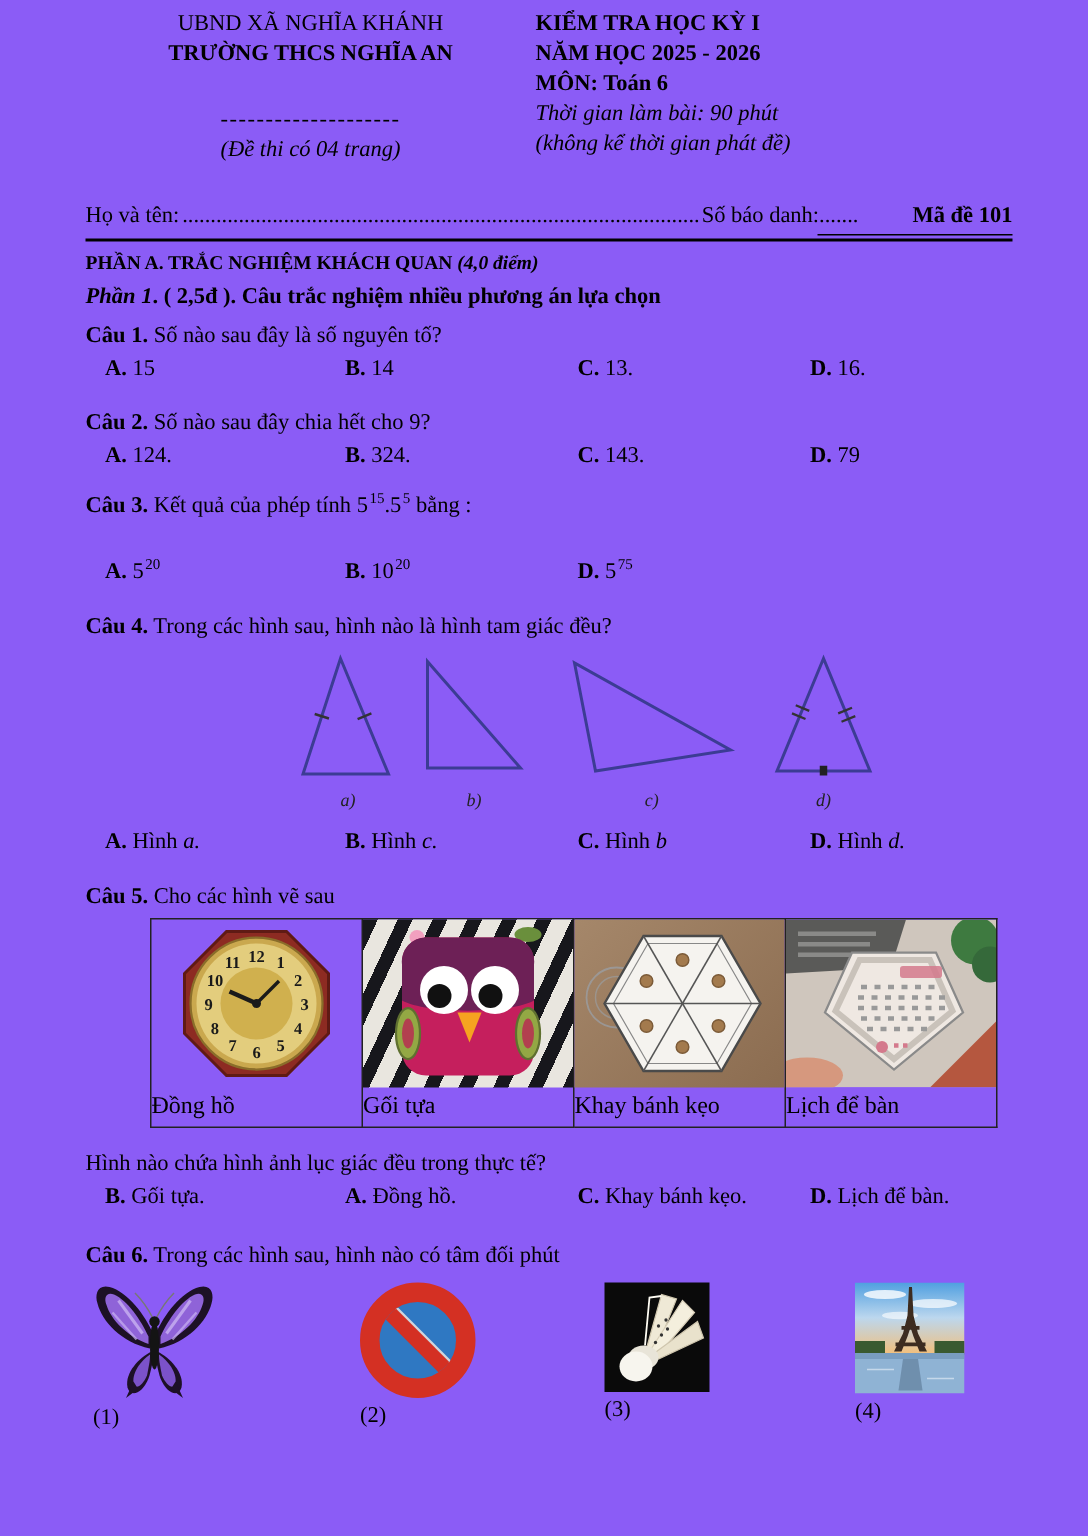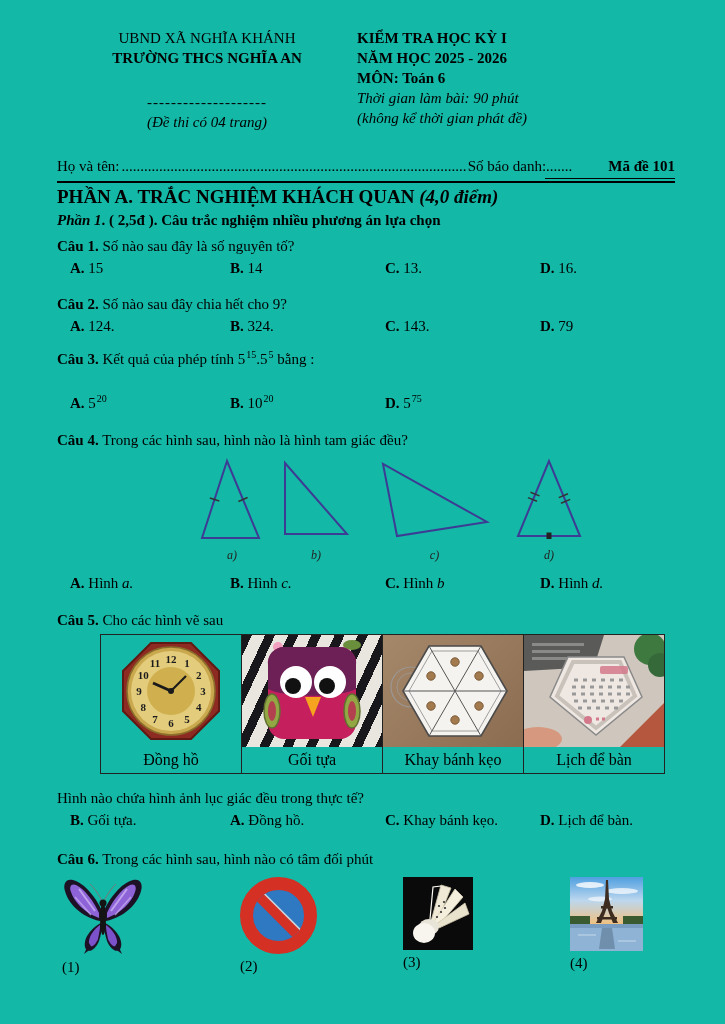--- a/index.html
+++ b/index.html
@@ -1,40 +1,40 @@
 <!DOCTYPE html>
 <html><head>
 <meta charset="utf-8">
 <style>
   html,body{margin:0;padding:0;background:#fff;}
-  .page{position:relative;width:725px;height:1024px;background:#14b8a6;box-sizing:border-box;
-        padding:28px 50px 0 57px;font-family:"Liberation Serif",serif;color:#000;
+  .page{position:relative;width:725px;height:1024px;background:#8b5cf6;box-sizing:border-box;
+        padding:6px 50px 0 57px;font-family:"Liberation Serif",serif;color:#000;
         font-size:15px;line-height:20px;overflow:hidden;}
   .b{font-weight:bold}.i{font-style:italic}.bi{font-weight:bold;font-style:italic}
   .hdr{display:flex}
   .hdr-left{width:300px;text-align:center}
   .hdr-right{flex:1;text-align:left}
   .dashes{margin-top:24px;letter-spacing:1px}
   .inforow{display:flex;align-items:center;margin-top:24px;position:relative;white-space:nowrap}
   .dotfill{flex:1;overflow:hidden;white-space:nowrap;margin:0 2px}
   .exam-code{font-weight:bold;margin-left:36px}
   .code-underline{position:absolute;right:0;bottom:-3px;width:130px;border-bottom:1.6px solid #000}
   .thickline{border-bottom:2.8px solid #000;margin-top:5px}
-  .secA{margin-top:4px;font-size:19px}
+  .secA{margin-top:4px;font-size:13px}
   .part1{margin-top:3px}
   .q{margin-top:16px}
   .opts{display:grid;grid-template-columns:160px 155px 155px 1fr;padding-left:13px;margin-top:2px}
   .sup{font-size:10px;position:relative;top:-6px;margin-left:1px}
   .tri-row{display:flex;align-items:flex-end;margin-left:142px;margin-top:8px}
   .tri-fig{display:flex;flex-direction:column;align-items:center}
   .tri-label{font-style:italic;font-size:12px;margin-top:3px;color:#222}
   .ph-table{border-collapse:collapse;margin-left:43px;margin-top:4px}
   .ph-table td{border:1.6px solid #222;width:140px;padding:0;vertical-align:top}
   .imgwrap{width:140px;height:112px;position:relative;overflow:hidden}
-  .cap{height:26px;text-align:center;font-size:16px;line-height:26px}
+  .cap{height:26px;text-align:left;font-size:16px;line-height:26px}
   .owl-bg{background:repeating-linear-gradient(115deg,#17171c 0 9px,#e9e6df 9px 21px)}
   .tray-bg{background:linear-gradient(135deg,#a5876a,#8b6c50)}
   .q5-question{margin-top:14px}
   .fig-row{display:flex;align-items:flex-start;margin-top:8px}
   .fig-col{display:flex;flex-direction:column;align-items:flex-start}
   .fig-num{font-size:15px;margin-top:2px}
   .sign{width:77px;height:77px;border-radius:50%;background:#2f78c2;border:13px solid #d43023;
         box-sizing:border-box;position:relative;overflow:hidden}
   .sign-bar{position:absolute;left:-12px;right:-12px;top:50%;margin-top:-5px;height:10px;
         background:#d43023;transform:rotate(45deg);box-shadow:0 -1.5px 0 #cfd6dd}

